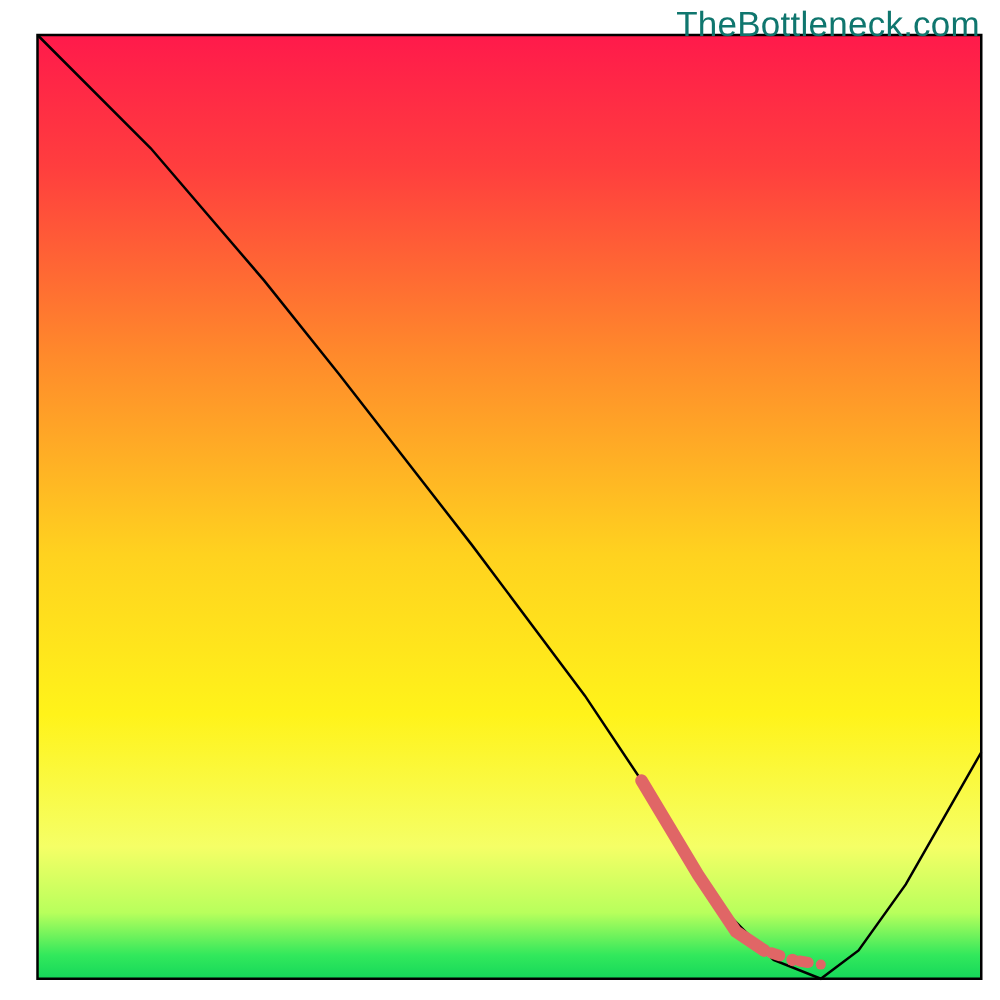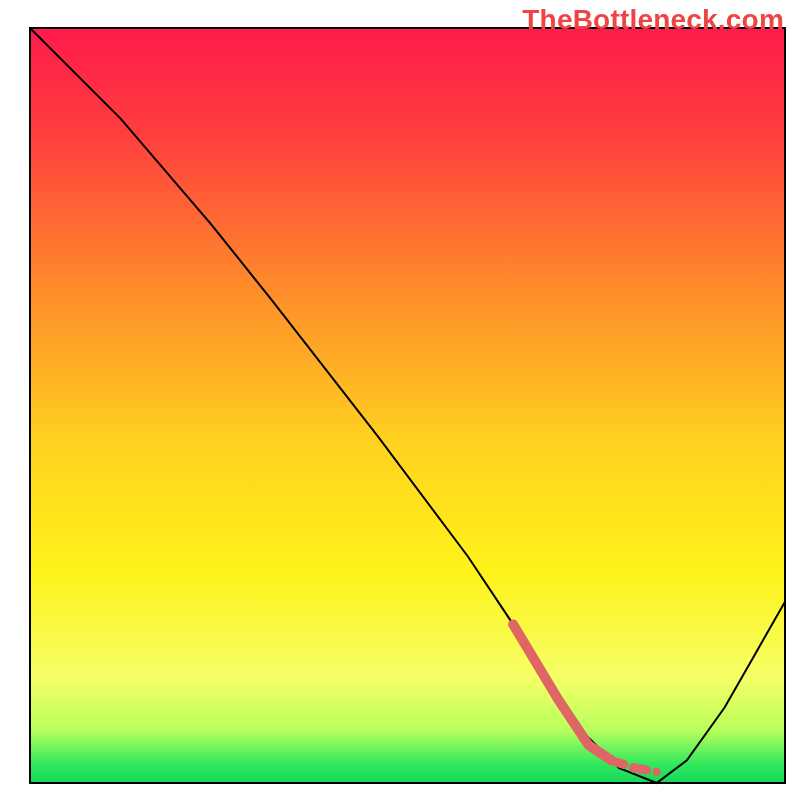--- a/index.html
+++ b/index.html
@@ -14,22 +14,22 @@
   .wrapper {
     position: relative;
     width: 800px;
     height: 800px;
   }
   .watermark {
     position: absolute;
     top: 4px;
     right: 16px;
     font-size: 28px;
-    color: #ef4444;
-    font-weight: 700;
+    color: #0f766e;
+    font-weight: 400;
     letter-spacing: 0.2px;
     z-index: 5;
   }
   svg.plot {
     position: absolute;
     left: 0;
     top: 0;
     width: 800px;
     height: 800px;
   }

